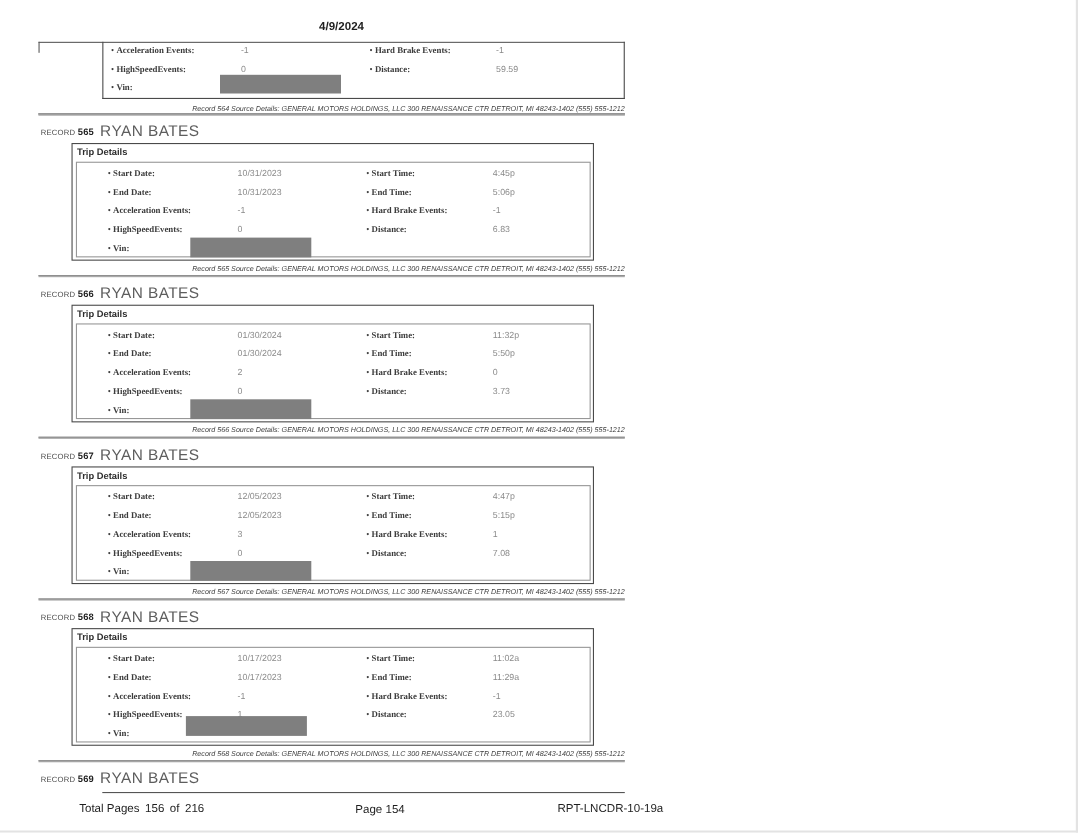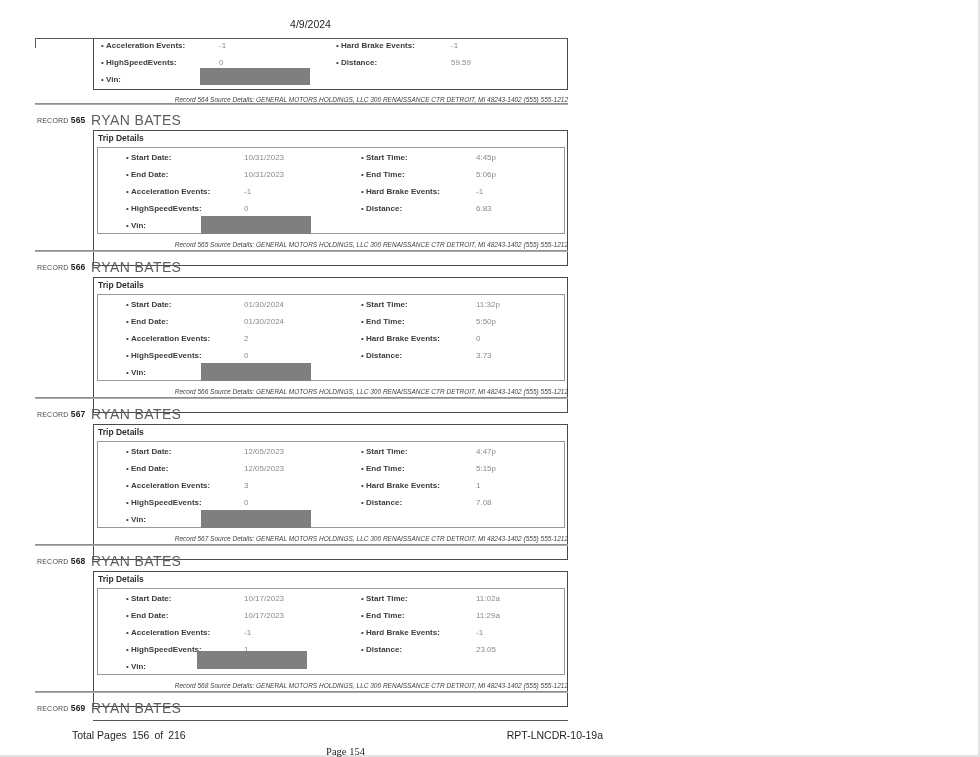--- a/index.html
+++ b/index.html
@@ -5,69 +5,69 @@
   * { margin:0; padding:0; box-sizing:border-box; }
   html,body { width:980px; height:757px; background:#ffffff; overflow:hidden;
     font-family:"Liberation Sans", sans-serif; color:#3c3c3c; }
   .page { position:relative; width:980px; height:757px; background:#fff; }
   .edge-right { position:absolute; right:0; top:0; width:2px; height:100%; background:#e3e3e3; }
   .edge-bottom { position:absolute; left:0; bottom:0; width:100%; height:2px; background:#e3e3e3; }
 
   .content { position:absolute; left:35px; top:0; width:533px; }
 
   .date-header { position:absolute; top:18px; left:0; width:533px; text-align:center;
-    padding-left:18px; font-size:10.5px; color:#1f1f1f; }
+    padding-left:18px; font-size:10.5px; color:#1f1f1f;font-weight:bold; }
 
   
   .partial { position:absolute; top:38px; left:0; width:533px; }
   .partial .topline { position:absolute; top:0; left:0; width:533px; border-top:1.5px solid #5a5a5a; }
   .partial .stub { position:absolute; top:0; left:0; height:10px; border-left:1.5px solid #5a5a5a; }
   .partial .pbox { position:absolute; top:0; left:58px; width:475px; height:52px;
     border-left:1px solid #4a4a4a; border-right:1px solid #4a4a4a; border-bottom:1px solid #4a4a4a;
     padding-top:2px; }
   .partial .source-line { position:absolute; top:54px; left:0; width:533px; }
   .partial .sep { position:absolute; top:65px; left:0; width:533px; }
   .partial .vin-redact { position:absolute; left:106px; top:30px; width:110px; height:17px; }
 
   
   .trow { display:grid; grid-template-columns:118px 117px 115px 1fr; padding-left:7px;
     height:11px; line-height:11px; margin-bottom:6px; font-size:8px; }
   .trow.gap { margin-top:3px; }
-  .lab { color:#3c3c3c; font-weight:bold; white-space:nowrap; }
+  .lab { color:#3c3c3c; font-weight:bold; white-space:nowrap;font-family:Liberation Serif, serif; }
   .lab::before { content:"• "; font-weight:normal; }
   .val { color:#8a8a8a; white-space:nowrap; }
 
   
   .record { position:relative; width:533px; height:147px; }
   .sep { height:2px; background:#ababab; border-top:1px solid #8f8f8f; }
   .rec-header { height:25px; padding:6px 0 0 2px; white-space:nowrap; }
   .rec-label { display:inline-block; width:54px; font-size:7px; color:#4a4a4a; letter-spacing:0.2px; vertical-align:top; padding-top:4px; }
   .rec-num { font-size:8.5px; font-weight:bold; color:#222; }
   .rec-name { display:inline-block; font-size:14px; color:#5d5d5d; letter-spacing:0.4px; }
-  .trip-box { position:relative; margin-left:58px; width:475px; height:136px;
+  .trip-box { position:relative; margin-left:30px; width:475px; height:107px;
     border:1px solid #4a4a4a; }
   .trip-title { padding:2px 0 0 4px; font-size:8.5px; font-weight:bold; color:#2e2e2e; height:16px; }
   .trip-inner { position:relative; margin:0 2px 0 3px; height:87px;
     border:1px solid #979797; padding-top:4px;padding-left:21px; }
   .vin-redact { background:#7f7f7f; }
   .trip-inner .vin-redact { position:absolute; left:103px; top:68px; width:110px; height:18px; z-index:2; }
   .trip-inner .vin-redact.raised { top:62px; left:99px; }
   .source-line { text-align:right; font-size:6.5px; font-style:italic; color:#3f3f3f;
     height:11px; line-height:11px; padding-top:1px; margin-top:1px; }
   .record .source-line { position:absolute; left:0; bottom:1px; width:533px; }
 
   
   .trailing { position:relative; width:533px; }
   .trail-line { margin-left:58px; width:475px; border-top:1.5px solid #555; margin-top:2px; }
 
   
   .footer { position:absolute; top:729px; left:35px; width:533px; font-size:10.5px; color:#1f1f1f; }
   .footer .left { position:absolute; left:2px; top:0; white-space:nowrap; }
   .footer .left span { margin-right:5px; }
-  .footer .center { position:absolute; left:0; top:17px; width:533px; text-align:center; padding-left:18px;font-family:Liberation Serif, serif; }
+  .footer .center { position:absolute; left:0; top:1px; width:533px; text-align:center; padding-left:18px; }
   .footer .right { position:absolute; right:0; top:0; }
 </style>
 </head>
 <body>
 
 <div class="page">
   <div class="edge-right"></div>
   <div class="edge-bottom"></div>
 
   <div class="content">

